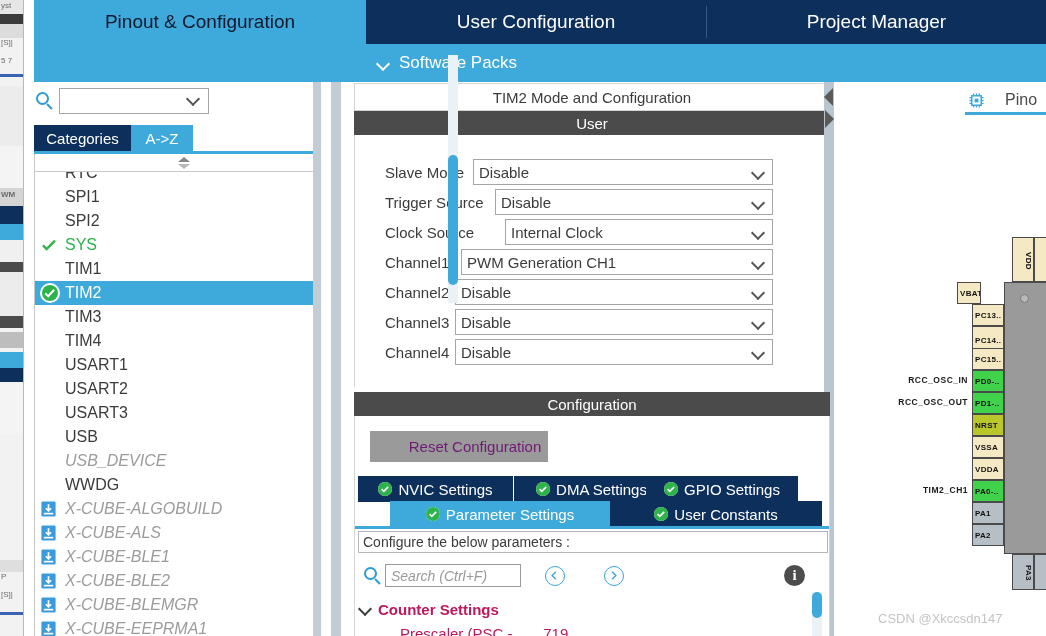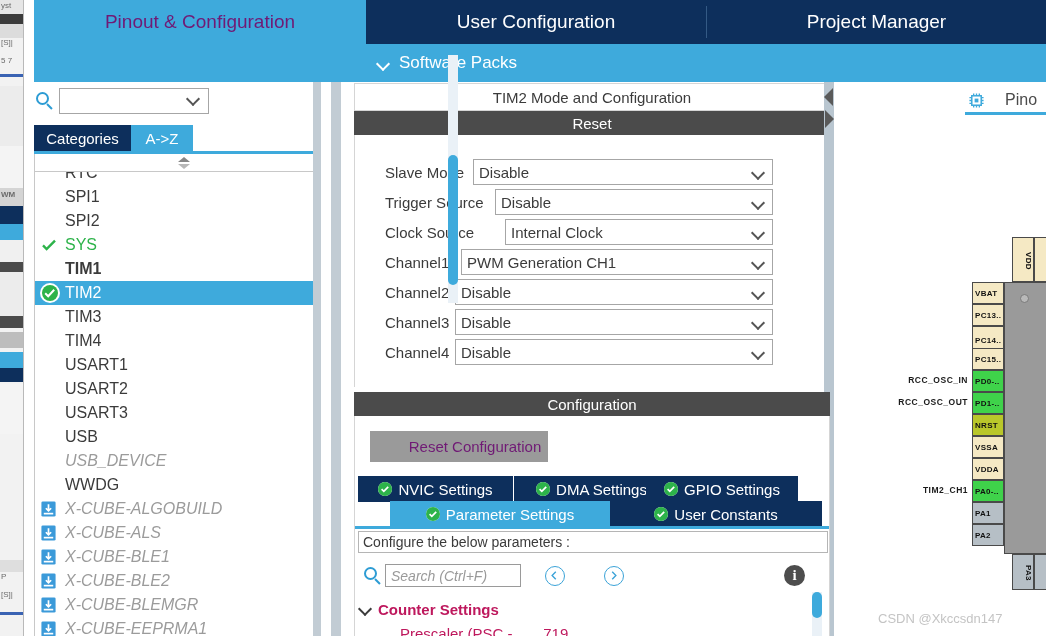--- a/index.html
+++ b/index.html
@@ -16,21 +16,21 @@
      background:#f2f2f2; border-right:1px solid #b9b9b9; overflow:hidden; }
   .bg-band { position:absolute; left:0; width:24px; }
   .bg-text { position:absolute; left:1px; font-size:8px; color:#6b6b6b;
      font-family:"Liberation Sans", sans-serif; white-space:nowrap; }
   .sliver-gap { position:absolute; left:24px; top:0; width:10px; height:636px; background:#ffffff; }
 
   
   .topbar { position:absolute; left:34px; top:0; width:1012px; height:44px; background:#0d2f5c; }
   .toptab { position:absolute; top:0; height:44px; display:flex; align-items:center;
      justify-content:center; color:#ffffff; font-size:19px; }
-  .toptab.active { background:#3eaadc; color:#701a75; }
+  .toptab.active { background:#3eaadc; color:#0f172a; }
   .toptab.inactive { background:#0d2f5c; }
   .tab-sep { position:absolute; top:6px; width:1px; height:32px; background:#345a85; }
 
   
   .subbar { position:absolute; left:34px; top:44px; width:1012px; height:38px;
      background:#3eaadc; }
   .submenu { position:absolute; top:0; height:38px; display:flex; align-items:center;
      color:#ffffff; font-size:17px; gap:8px; }
   .chev { display:inline-block; width:14px; height:14px; position:relative; }
   .chev:before { content:""; position:absolute; left:1px; top:3px; width:8px; height:8px;
@@ -283,21 +283,21 @@
         </div>
         <div class="periph" style="top: 37px;">
           <span>SPI2</span>
         </div>
         <div class="periph green" style="top: 61px;">
           <span class="tick-plain"><svg viewBox="0 0 16 16" width="16" height="16">
               <path d="M2 8.4l3.6 3.6L14 3.6" stroke="#2db34a" stroke-width="2.4" fill="none"></path>
             </svg></span>
           <span>SYS</span>
         </div>
-        <div class="periph" style="top: 85px; font-weight: bold;">
+        <div class="periph" style="top: 85px;">
           <span>TIM1</span>
         </div>
         <div class="periph sel" style="top: 109px;">
           <span class="tick-circle"><svg viewBox="0 0 20 20" width="20" height="20">
               <circle cx="10" cy="10" r="9" fill="#ffffff"></circle>
               <circle cx="10" cy="10" r="8" fill="#2db34a"></circle>
               <path d="M5.2 10.2l3 3 6-6.4" stroke="#fff" stroke-width="2" fill="none"></path>
             </svg></span>
           <span>TIM2</span>
         </div>
@@ -378,21 +378,21 @@
   <div class="left-sb-thumb" style="top:295px;height:250px;"></div>
 </div>
 
 <div class="left-pane-edge"></div>
 <div class="left-pane-edge2"></div>
 <div class="vert-divider"></div>
 <div class="vert-divider2"></div>
 
 <div class="midpanel">
   <div class="panel-title">TIM2 Mode and Configuration</div>
-  <div class="section-hdr" style="left:1px;top:29px;width:476px;">Reset</div>
+  <div class="section-hdr" style="left:1px;top:29px;width:476px;">User</div>
 
   <div class="mode-area">
 
   <div class="field-row" style="top: 22px;">
           <div class="field-label" style="left: 30px;">Slave Mode</div>
           <div class="field-select" style="left: 118px; width: 300px;">
             <span>Disable</span>
             <span class="arrow"></span>
           </div>
         </div>
@@ -550,21 +550,21 @@
         </g>
       </svg>
     </span>
     <span>Pino</span>
   </div>
   <div style="position:absolute;left:131px;top:30px;width:81px;height:3px;background:#3eaadc;"></div>
 
   <div class="chip-body" style="left:170px;top:200px;width:72px;height:272px;"></div>
   <div class="chip-dot" style="left:186px;top:212px;"></div>
 
-  <div class="pin cream" style="left:138px;top:200px;width:32px;height:22px;">
+  <div class="pin cream" style="left:123px;top:200px;width:24px;height:22px;">
         <span>VBAT</span>
       </div>
   <div class="pin cream" style="left:138px;top:222px;width:32px;height:22px;">
         <span>PC13..</span>
       </div>
   <div class="pin cream" style="left:138px;top:244px;width:32px;height:28px;">
         <span>PC14..</span>
       </div>
   <div class="pin cream" style="left:138px;top:266px;width:32px;height:22px;">
         <span>PC15..</span>

